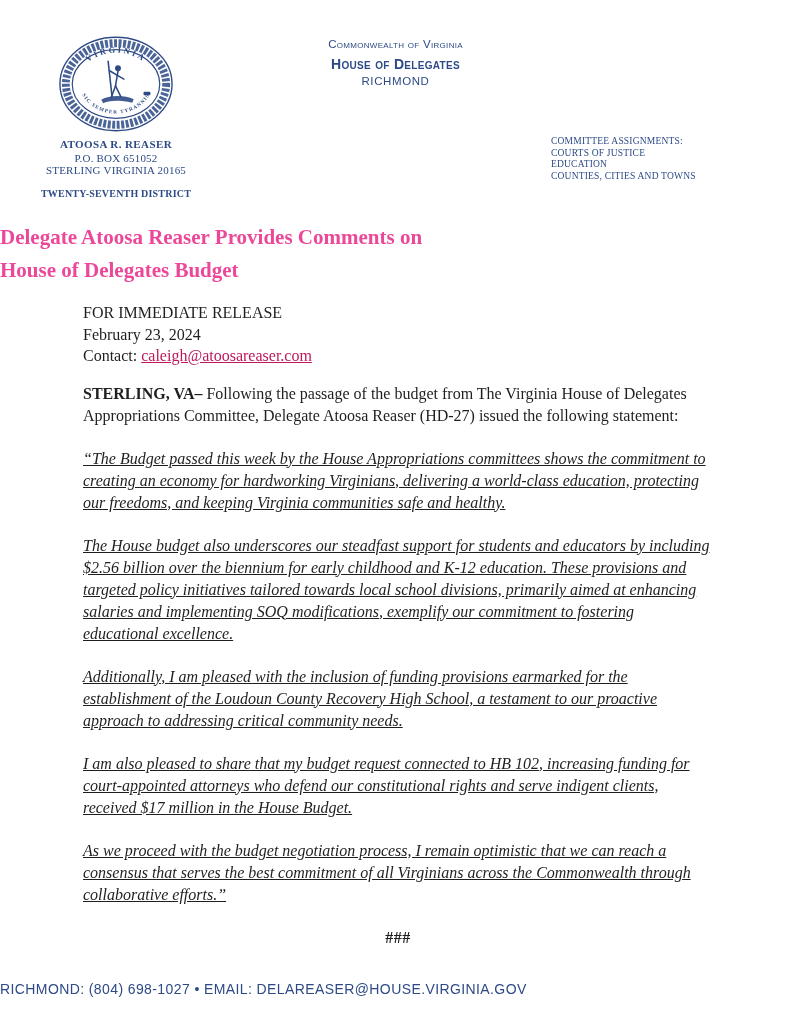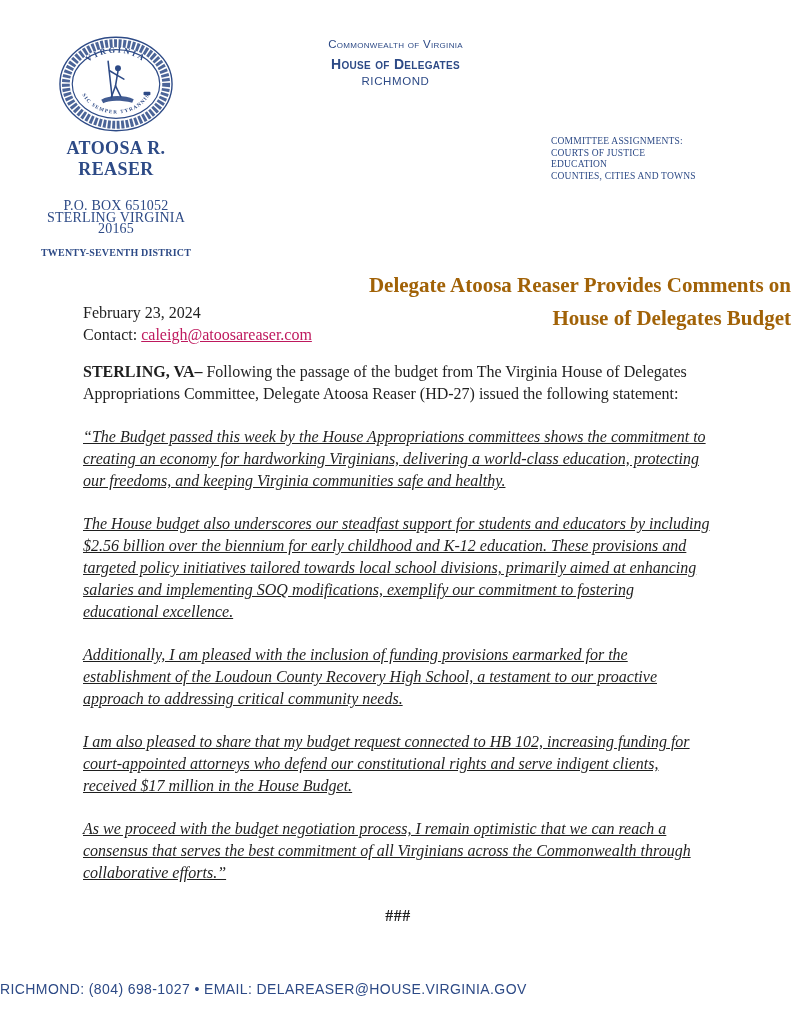--- a/index.html
+++ b/index.html
@@ -10,42 +10,42 @@
     font-family:"Liberation Serif",serif;
     color:#1f1f1f;
     overflow:hidden;
   }
   
   .seal-block{
     position:absolute;left:38px;top:34px;width:156px;
     text-align:center;color:#2d4a86;
   }
   .seal-svg{display:block;margin:0 auto;}
-  .member-name{font-weight:bold;font-size:18px;letter-spacing:.4px;margin-top:4px;}
-  .member-addr{font-size:14px;line-height:11.5px;margin-top:20px;letter-spacing:.2px;}
+  .member-name{font-weight:bold;font-size:11px;letter-spacing:.4px;margin-top:4px;}
+  .member-addr{font-size:11px;line-height:11.5px;margin-top:3px;letter-spacing:.2px;}
   .member-district{font-size:10px;margin-top:12px;letter-spacing:.2px;font-weight:bold;}
 
   .center-block{
     position:absolute;left:0;right:0;top:38px;text-align:center;
     color:#2d4a86;font-family:"Liberation Sans",sans-serif;
   }
   .cw{font-size:11.5px;font-variant:small-caps;letter-spacing:.3px;}
   .hod{font-size:14px;font-weight:bold;font-variant:small-caps;margin-top:6px;letter-spacing:.3px;}
   .rich{font-size:11.5px;margin-top:3px;letter-spacing:.6px;}
 
   .committee-block{
     position:absolute;left:551px;top:136px;
     color:#2d4a86;font-size:9.5px;line-height:11.5px;letter-spacing:.2px;
   }
   .committee-items div{margin-left:0;}
 
   
   .doc-title{
     position:absolute;left:0;right:0;top:221px;
-    text-align:right;font-size:21px;font-weight:bold;line-height:33px;color:#a16207;margin-top:48px;
+    text-align:left;font-size:21px;font-weight:bold;line-height:33px;color:#ec4899;
   }
 
   
   .content{
     position:absolute;left:83px;top:302px;width:630px;
     font-size:16px;line-height:22px;
   }
   .release{margin-bottom:16px;line-height:21.5px;}
   .release div{margin:0;}
   a.email{color:#be185d;text-decoration:underline;cursor:pointer;}
@@ -118,20 +118,21 @@
     </div>
   </div>
 
   <div class="doc-title">
     <div>Delegate Atoosa Reaser Provides Comments on</div>
     <div>House of Delegates Budget</div>
   </div>
 
   <div class="content">
     <div class="release">
+      <div>FOR IMMEDIATE RELEASE</div>
       <div>February 23, 2024</div>
       <div><span>Contact: </span><a class="email">caleigh@atoosareaser.com</a></div>
     </div>
 
     <div class="body-text">
       <p><span class="lead-bold">STERLING, VA–</span><span> Following the passage of the budget from The Virginia House of Delegates Appropriations Committee, Delegate Atoosa Reaser (HD-27) issued the following statement:</span></p>
       <p class="quote">“The Budget passed this week by the House Appropriations committees shows the commitment to creating an economy for hardworking Virginians, delivering a world-class education, protecting our freedoms, and keeping Virginia communities safe and healthy.</p>
       <p class="quote">The House budget also underscores our steadfast support for students and educators by including $2.56 billion over the biennium for early childhood and K-12 education. These provisions and targeted policy initiatives tailored towards local school divisions, primarily aimed at enhancing salaries and implementing SOQ modifications, exemplify our commitment to fostering educational excellence.</p>
       <p class="quote">Additionally, I am pleased with the inclusion of funding provisions earmarked for the establishment of the Loudoun County Recovery High School, a testament to our proactive approach to addressing critical community needs.</p>
       <p class="quote">I am also pleased to share that my budget request connected to HB 102, increasing funding for court-appointed attorneys who defend our constitutional rights and serve indigent clients, received $17 million in the House Budget.</p>

